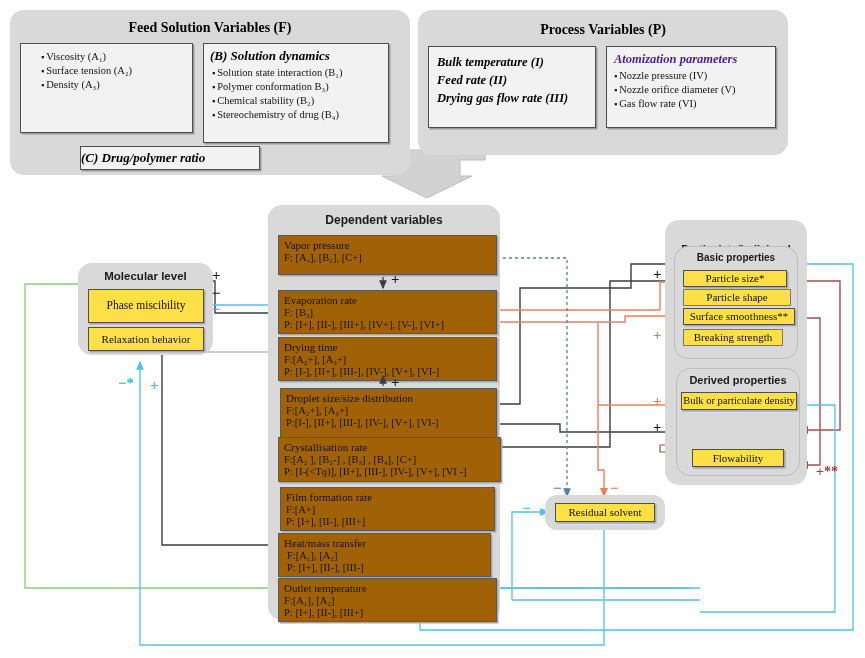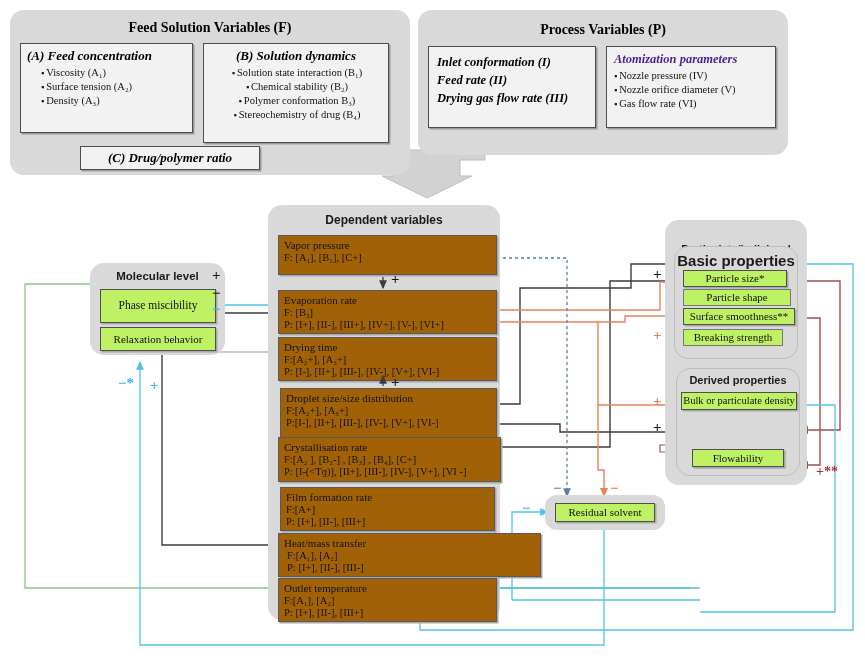--- a/index.html
+++ b/index.html
@@ -28,21 +28,21 @@
 
   .bullets{margin:0;padding:0;list-style:none;}
   .bullets li{font-size:10.5px;line-height:1.32;color:#111;white-space:nowrap;}
   .bullets li:before{content:"\25AA";margin-right:2px;font-size:9px;}
 
   .hd{font-style:italic;font-weight:bold;font-size:13px;color:#000;}
   .hd2{font-style:italic;font-weight:bold;font-size:12.5px;color:#4c1d95;}
   .pv-line{font-style:italic;font-weight:bold;font-size:12.5px;color:#000;
        line-height:1.45;white-space:nowrap;}
 
-  .prop-box{position:absolute;box-sizing:border-box;background:#bef264;
+  .prop-box{position:absolute;box-sizing:border-box;background:#fde047;
        border:1px solid #4f4f4f;box-shadow:1.5px 1.5px 0 0 #a8a8a8;
        font-size:11px;color:#111;text-align:center;line-height:1.0;
        display:flex;align-items:center;justify-content:center;white-space:nowrap;}
   .prop-box.light{border:1px solid #777;box-shadow:none;}
 
   .sign{position:absolute;font-family:"Liberation Serif", serif;
         font-size:15px;font-weight:bold;line-height:1;}
   .sign.k{color:#1a1a1a;}
   .sign.o{color:#e07a4f;}
   .sign.c{color:#35b6e8;}
@@ -121,49 +121,48 @@
     <path d="M512,600 L512,512 L548,512" fill="none" stroke="#4fc3e8" stroke-width="1.3" marker-end="url(#ac)"></path>
     <path d="M512,600 L700,600" fill="none" stroke="#4fc3e8" stroke-width="1.3"></path>
 
     <path d="M497,588 L700,588" fill="none" stroke="#4fc3e8" stroke-width="1.3"></path>
   </svg>
 
   <div class="panel" style="left:10px;top:10px;width:400px;height:165px;">
     <div class="panel-title serif-title" style="top:10px;font-size:14px;">Feed Solution Variables (F)</div>
 
     <div class="box shadow" style="left:10px;top:33px;width:173px;height:90px;padding:4px 6px;">
-      <div class="hd">(A) Feed concentration</div>
       <ul class="bullets" style="margin-left:14px;margin-top:2px;">
         <li><span>Viscosity (A₁)</span></li>
         <li><span>Surface tension (A₂)</span></li>
         <li><span>Density (A₃)</span></li>
       </ul>
     </div>
 
-    <div class="box shadow" style="left:193px;top:33px;width:186px;height:100px;padding:4px 6px;text-align:center;">
+    <div class="box shadow" style="left:193px;top:33px;width:186px;height:100px;padding:4px 6px;">
       <div class="hd">(B) Solution dynamics</div>
       <ul class="bullets" style="margin-left:2px;margin-top:2px;">
         <li><span>Solution state interaction (B₁)</span></li>
+        <li><span>Polymer conformation B₃)</span></li>
         <li><span>Chemical stability (B₂)</span></li>
-        <li><span>Polymer conformation B₃)</span></li>
         <li><span>Stereochemistry of drug (B₄)</span></li>
       </ul>
     </div>
 
     <div class="box shadow" style="left:70px;top:136px;width:180px;height:24px;
-         display:flex;align-items:center;justify-content:center;">
+         display:flex;align-items:center;justify-content:flex-start;">
       <span class="hd">(C)  Drug/polymer ratio</span>
     </div>
   </div>
 
   <div class="panel" style="left:418px;top:10px;width:370px;height:145px;">
     <div class="panel-title serif-title" style="top:12px;font-size:14px;">Process Variables (P)</div>
 
     <div class="box shadow" style="left:10px;top:36px;width:168px;height:82px;padding:6px 8px;">
-      <div class="pv-line">Inlet conformation (I)</div>
+      <div class="pv-line">Bulk temperature (I)</div>
       <div class="pv-line">Feed rate (II)</div>
       <div class="pv-line">Drying gas flow rate (III)</div>
     </div>
 
     <div class="box shadow" style="left:188px;top:36px;width:170px;height:82px;padding:5px 7px;">
       <div class="hd2">Atomization  parameters</div>
       <ul class="bullets" style="margin-top:2px;">
         <li><span>Nozzle pressure (IV)</span></li>
         <li><span>Nozzle orifice diameter (V)</span></li>
         <li><span>Gas flow rate (VI)</span></li>
@@ -203,60 +202,60 @@
     <div class="l">F:[A₂ ], [B₂-] , [B₃] , [B₄], [C+]</div>
     <div class="l">P: [I-(&lt;Tɡ)], [II+], [III-], [IV-], [V+], [VI -]</div>
   </div>
 
   <div class="dv-box" style="left:280px;top:487px;width:215px;height:44px;">
     <div class="t">Film formation rate</div>
     <div class="l">F:[A+]</div>
     <div class="l">P: [I+], [II-], [III+]</div>
   </div>
 
-  <div class="dv-box" style="left:278px;top:533px;width:263px;height:44px;">
+  <div class="dv-box" style="left:278px;top:533px;width:213px;height:44px;">
     <div class="t">Heat/mass transfer</div>
     <div class="l" style="padding-left:3px;">F:[A₁], [A₂]</div>
     <div class="l" style="padding-left:3px;">P: [I+], [II-], [III-]</div>
   </div>
 
   <div class="dv-box" style="left:278px;top:578px;width:219px;height:44px;">
     <div class="t">Outlet temperature</div>
     <div class="l">F:[A₁], [A₂]</div>
     <div class="l">P: [I+], [II-], [III+]</div>
   </div>
 
   <svg width="865" height="658" style="position:absolute;left:0;top:0;pointer-events:none;">
     <path d="M383,277 L383,288" stroke="#3c3c3c" stroke-width="1.3" fill="none" marker-end="url(#ak)"></path>
     <path d="M383,386 L383,376" stroke="#3c3c3c" stroke-width="1.3" fill="none" marker-end="url(#ak)"></path>
   </svg>
   <div class="sign k" style="left:391px;top:272px;">+</div>
   <div class="sign k" style="left:391px;top:375px;">+</div>
 
-  <div class="panel" style="left:90px;top:263px;width:135px;height:92px;">
+  <div class="panel" style="left:78px;top:263px;width:135px;height:92px;">
     <div class="panel-title" style="top:7px;font-size:11.5px;">Molecular level</div>
     <div class="prop-box" style="left:10px;top:26px;width:116px;height:34px;font-size:11.5px;">
       <span>Phase miscibility</span>
     </div>
     <div class="prop-box" style="left:10px;top:64px;width:116px;height:24px;font-size:11px;">
       <span>Relaxation behavior</span>
     </div>
   </div>
 
   <div class="sign k" style="left:212px;top:268px;">+</div>
   <div class="sign k" style="left:212px;top:286px;">−</div>
   <div class="sign c" style="left:212px;top:302px;">−</div>
   <div class="sign c" style="left:118px;top:376px;">−*</div>
   <div class="sign c" style="left:150px;top:378px;">+</div>
 
   <div class="panel" style="left:665px;top:220px;width:142px;height:265px;">
     <div class="panel-title" style="top:23px;font-size:11px;">Particulate/bulk level</div>
 
     <div class="panel inner" style="left:9px;top:26px;width:124px;height:113px;">
-      <div class="panel-title" style="top:5px;font-size:15px;">Basic properties</div>
+      <div class="panel-title" style="top:5px;font-size:10px;">Basic properties</div>
       <div class="prop-box" style="left:8px;top:23px;width:104px;height:17px;">
         <span>Particle size*</span>
       </div>
       <div class="prop-box light" style="left:8px;top:42px;width:108px;height:17px;">
         <span>Particle shape</span>
       </div>
       <div class="prop-box" style="left:8px;top:61px;width:112px;height:17px;">
         <span>Surface smoothness**</span>
       </div>
       <div class="prop-box light" style="left:8px;top:82px;width:100px;height:17px;">

